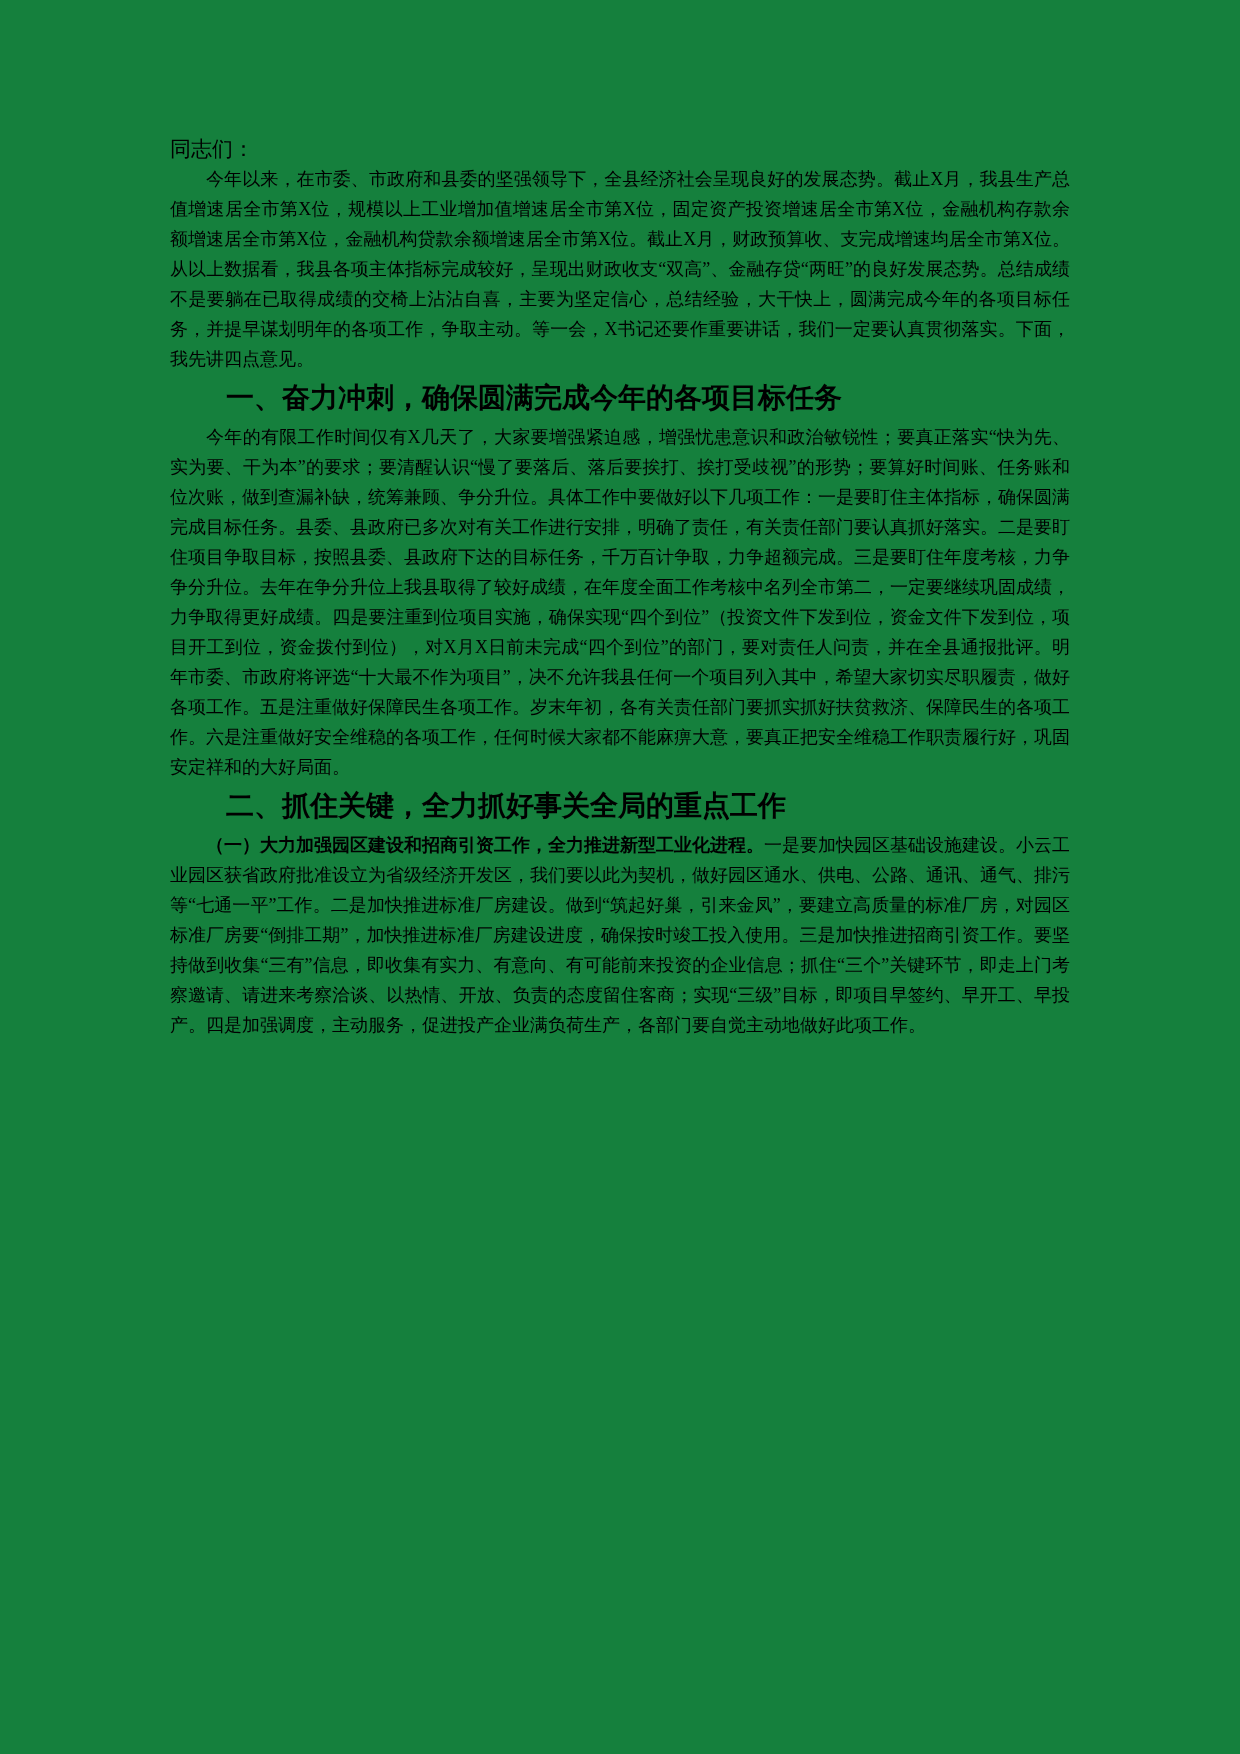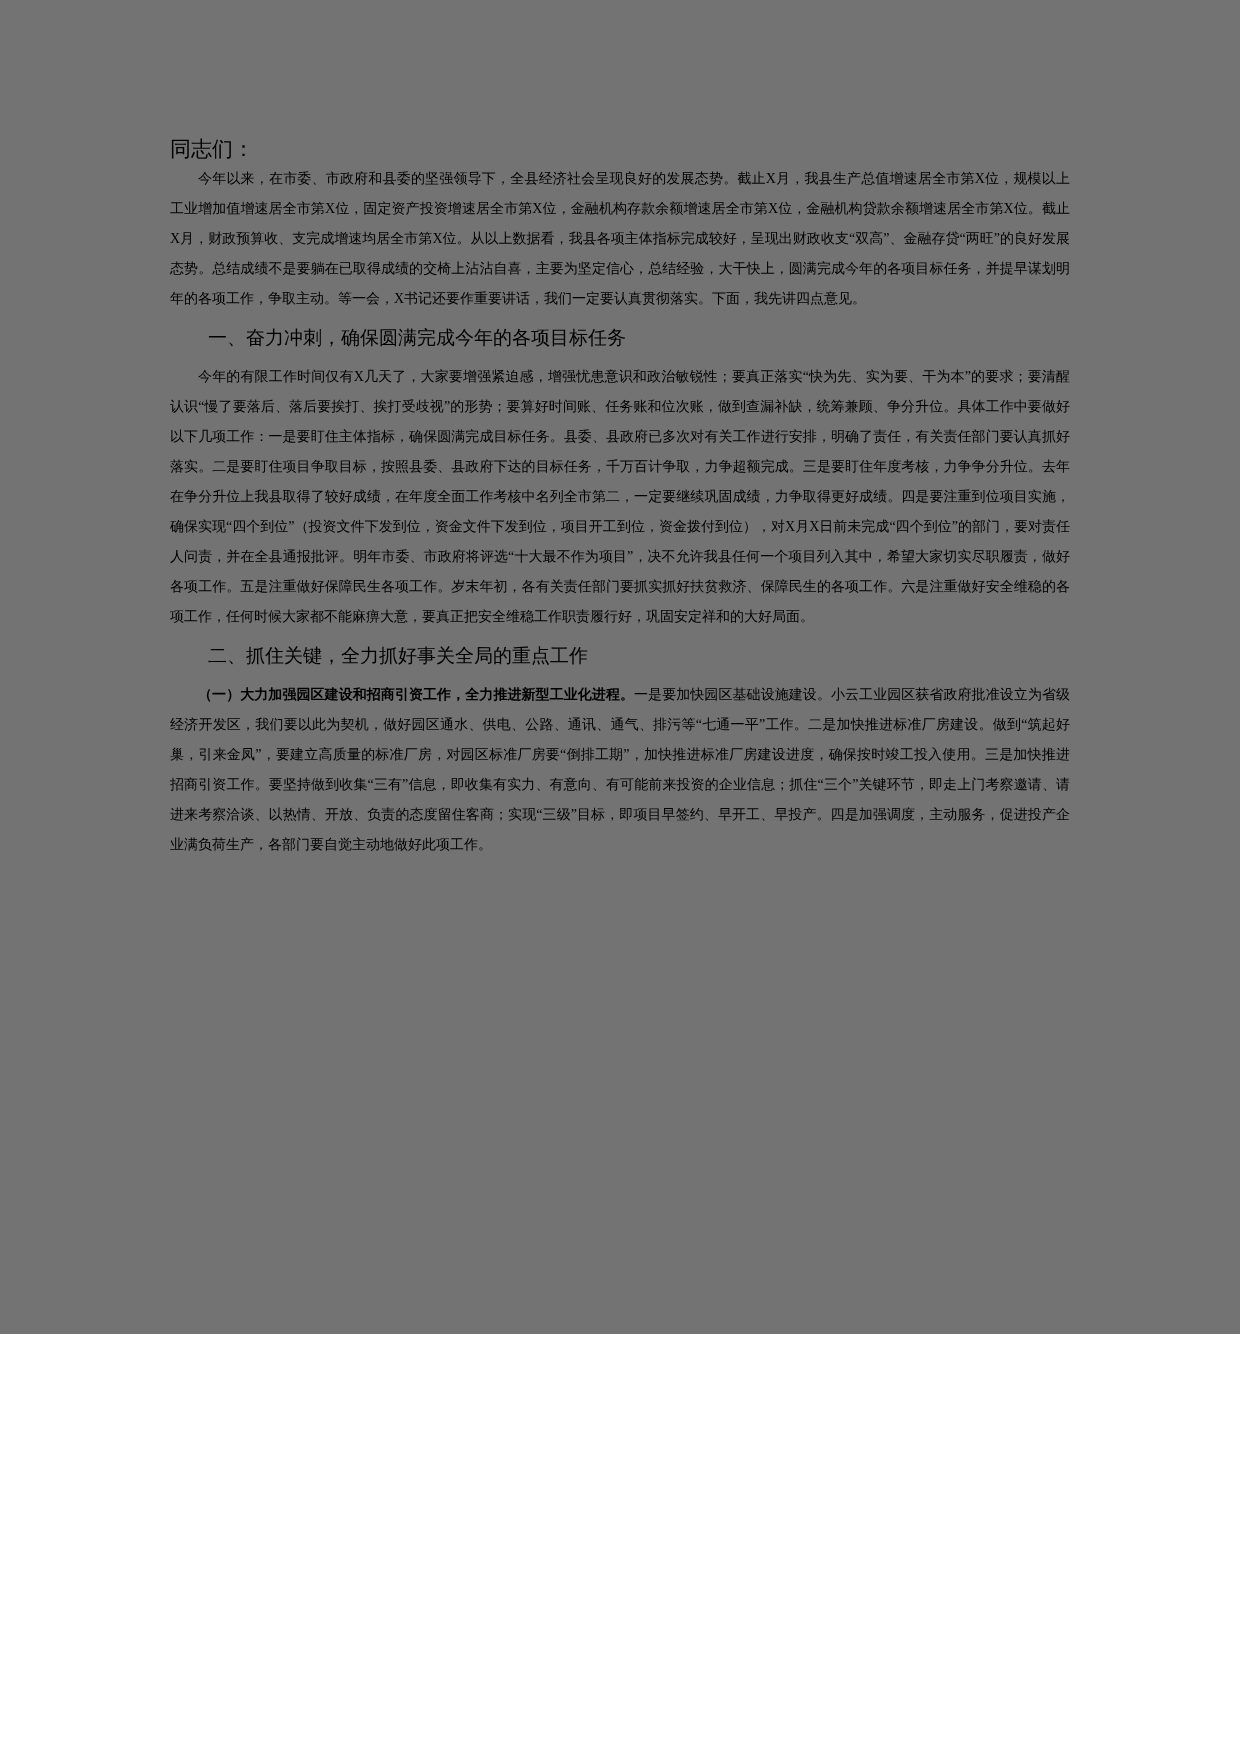--- a/index.html
+++ b/index.html
@@ -7,46 +7,46 @@
     width: 1240px;
     background: #ffffff;
   }
   body {
     font-family: "Liberation Serif", "DejaVu Serif", serif;
     color: #000000;
   }
   .page {
     position: relative;
     width: 1240px;
-    height: 1334px;
-    background: #737373;
+    height: 1754px;
+    background: #15803d;
     overflow: hidden;
   }
   .content {
     position: absolute;
     left: 170px;
     top: 134px;
     width: 900px;
   }
   .salutation {
     font-size: 21px;
     line-height: 30px;
     text-align: justify;
   }
   .para {
-    font-size: 14px;
+    font-size: 18px;
     line-height: 30px;
     text-align: justify;
     text-indent: 2em;
     margin: 0;
   }
   .heading {
     font-family: "Liberation Sans", "DejaVu Sans", sans-serif;
-    font-size: 19px;
-    font-weight: 400;
+    font-size: 28px;
+    font-weight: 700;
     line-height: 30px;
     text-indent: 2em;
     margin: 9px 0 9px 0;
   }
   .sub-bold {
     font-family: Liberation Serif, serif;
     font-weight: 700;
   }
 </style>
 </head>

